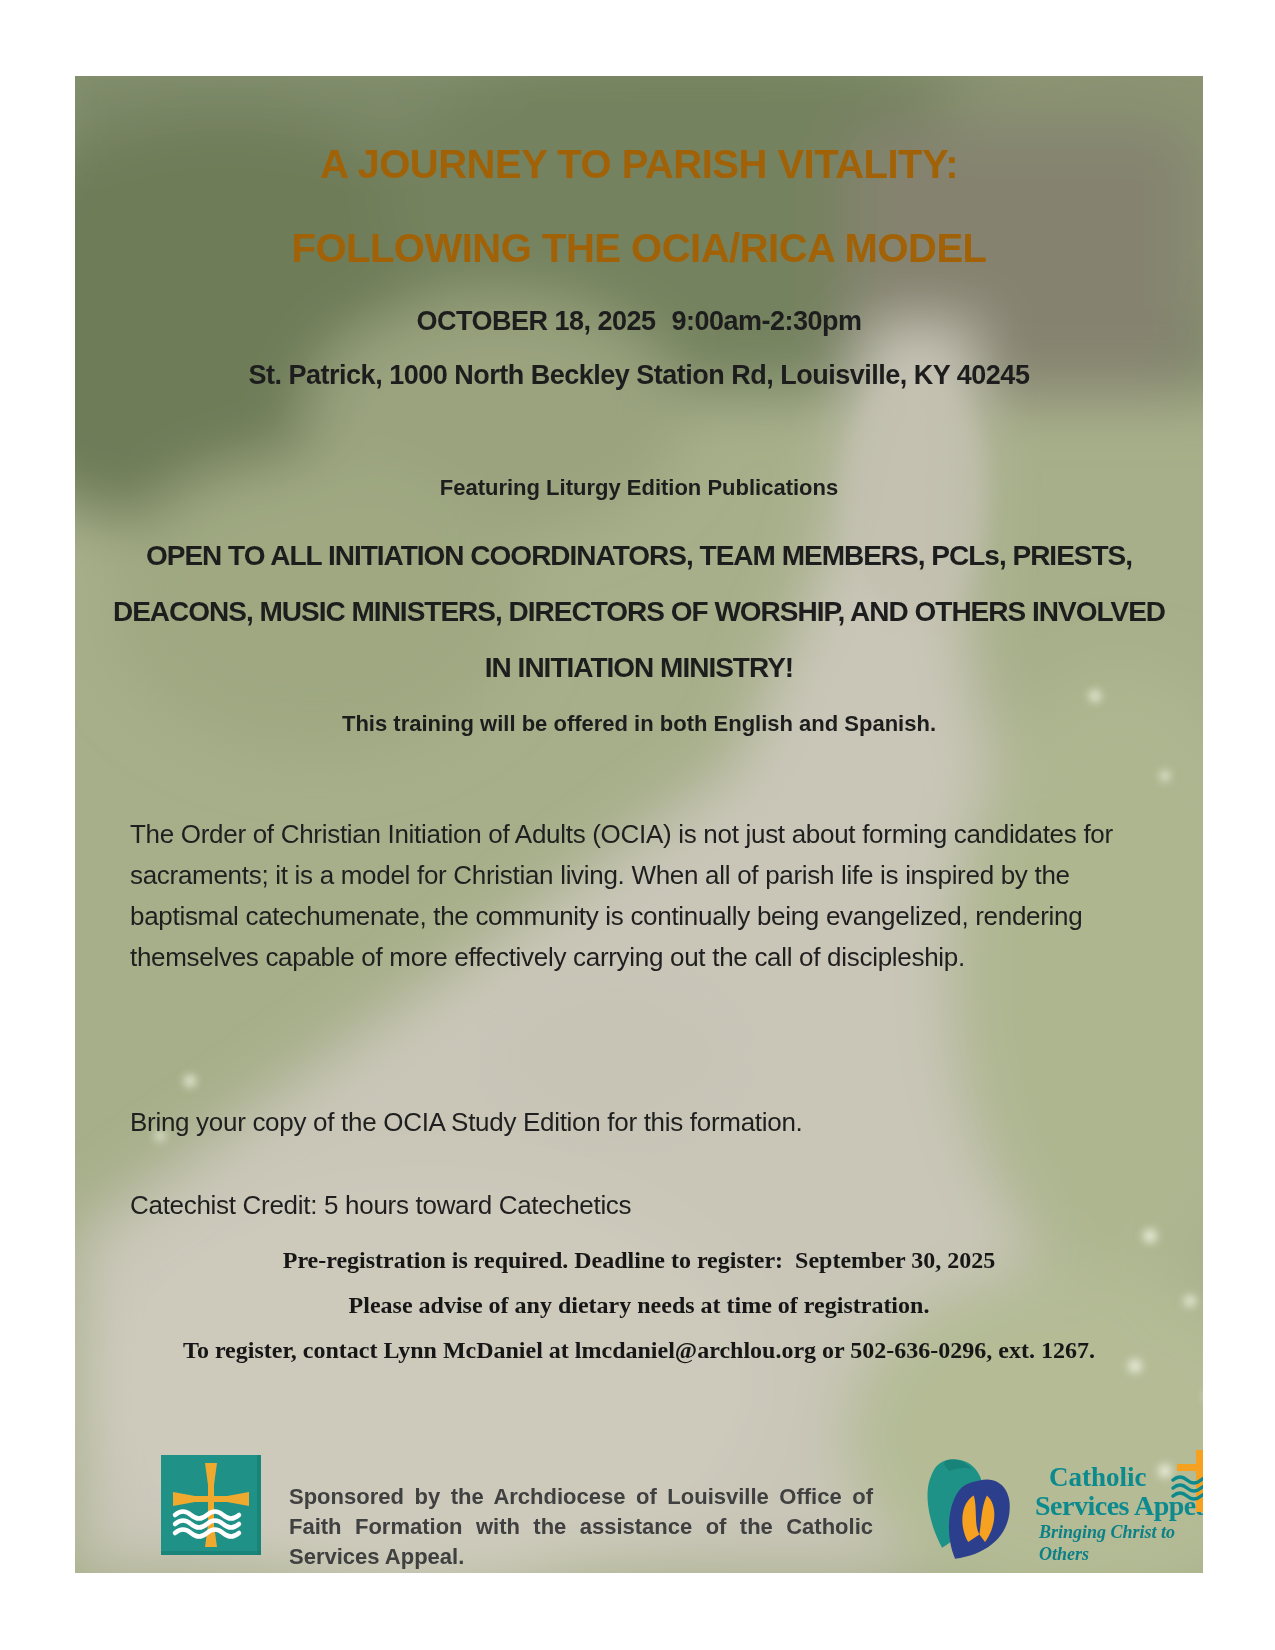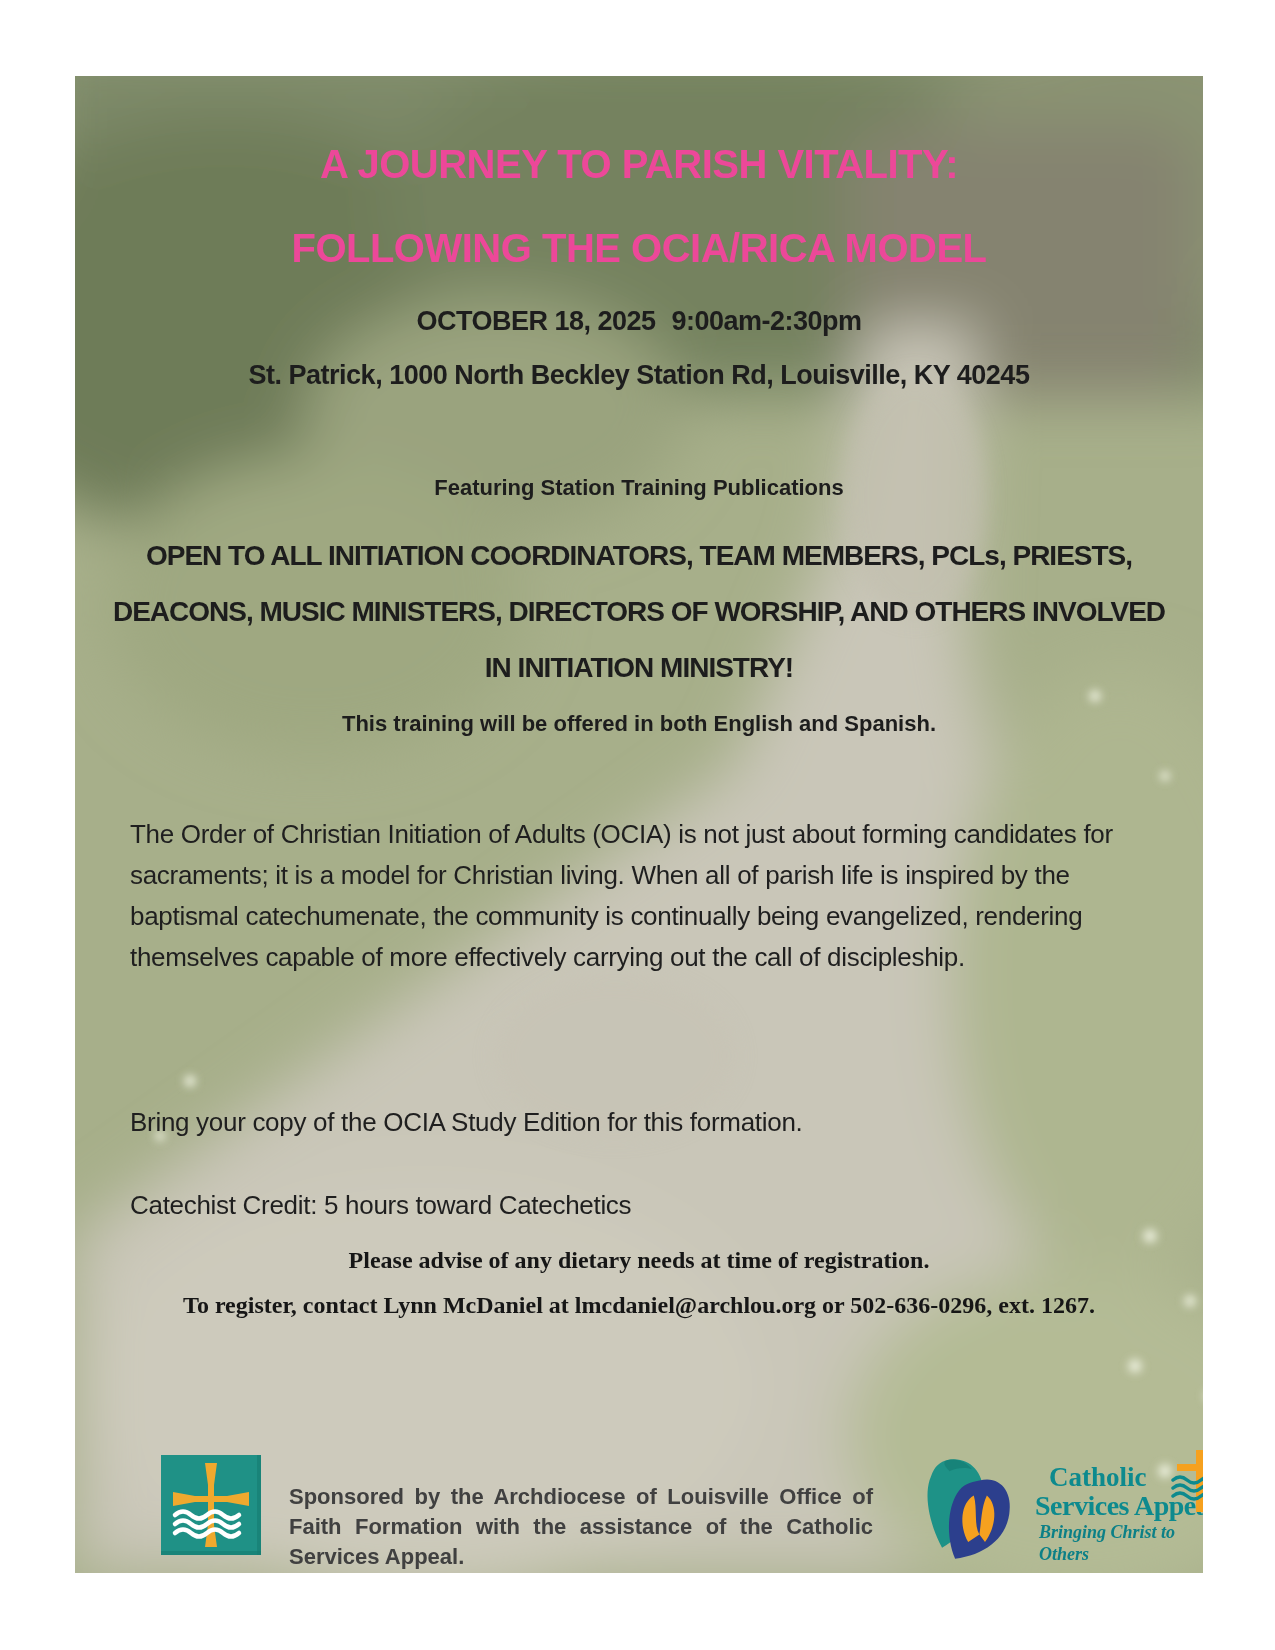--- a/index.html
+++ b/index.html
@@ -10,21 +10,21 @@
   }
   .flyer{
     position:absolute;left:75px;top:76px;width:1128px;height:1497px;
     overflow:hidden;
   }
   .bg-svg{position:absolute;left:0;top:0;width:100%;height:100%;display:block;}
   .content{position:absolute;left:0;top:0;width:100%;height:100%;}
 
   .abs{position:absolute;left:0;right:0;text-align:center;}
 
-  .title-line{font-weight:700;font-size:40px;letter-spacing:-0.5px;color:#ec4899;}
+  .title-line{font-weight:700;font-size:40px;letter-spacing:-0.5px;color:#a16207;}
   .title-1{top:66px;}
   .title-2{top:150px;}
 
   .datetime-row{top:230px;display:flex;justify-content:center;gap:16px;
     font-weight:700;font-size:27px;letter-spacing:-0.5px;}
   .location{top:284px;font-weight:700;font-size:27px;letter-spacing:-0.5px;}
 
   .featuring{top:399px;font-weight:700;font-size:22px;}
   .audience{top:452px;left:30px;right:30px;font-weight:700;font-size:28px;
     letter-spacing:-1px;line-height:56px;}
@@ -108,33 +108,34 @@
 
     <div class="abs title-line title-1">A JOURNEY TO PARISH VITALITY:</div>
     <div class="abs title-line title-2">FOLLOWING THE OCIA/RICA MODEL</div>
 
     <div class="abs datetime-row">
       <span>OCTOBER 18, 2025</span>
       <span>9:00am-2:30pm</span>
     </div>
     <div class="abs location">St. Patrick, 1000 North Beckley Station Rd, Louisville, KY 40245</div>
 
-    <div class="abs featuring">Featuring Station Training Publications</div>
+    <div class="abs featuring">Featuring Liturgy Edition Publications</div>
 
     <div class="abs audience">OPEN TO ALL INITIATION COORDINATORS, TEAM MEMBERS, PCLs, PRIESTS, DEACONS, MUSIC MINISTERS, DIRECTORS OF WORSHIP, AND OTHERS INVOLVED IN INITIATION MINISTRY!</div>
 
     <div class="abs language-note">This training will be offered in both English and Spanish.</div>
 
     <p class="body-block description">The Order of Christian Initiation of Adults (OCIA) is not just about forming candidates for sacraments; it is a model for Christian living. When all of parish life is inspired by the baptismal catechumenate, the community is continually being evangelized, rendering themselves capable of more effectively carrying out the call of discipleship.</p>
 
     <p class="body-block bring-note">Bring your copy of the OCIA Study Edition for this formation.</p>
 
     <p class="body-block catechist">Catechist Credit: 5 hours toward Catechetics</p>
 
     <div class="registration">
+      <div class="reg-line">Pre-registration is required. Deadline to register:  September 30, 2025</div>
       <div class="reg-line">Please advise of any dietary needs at time of registration.</div>
       <div class="reg-line">To register, contact Lynn McDaniel at lmcdaniel@archlou.org or 502-636-0296, ext. 1267.</div>
     </div>
 
     <svg class="arch-logo" viewBox="0 0 100 100" aria-hidden="true">
       <rect x="0" y="0" width="100" height="100" fill="#1f9186"></rect>
       <rect x="96" y="0" width="4" height="100" fill="#157c72" opacity="0.6"></rect>
       <rect x="0" y="96" width="100" height="4" fill="#157c72" opacity="0.6"></rect>
       <g fill="#efa92e">
         <polygon points="44,8 56,8 53,30 53,70 56,92 44,92 47,70 47,30"></polygon>

